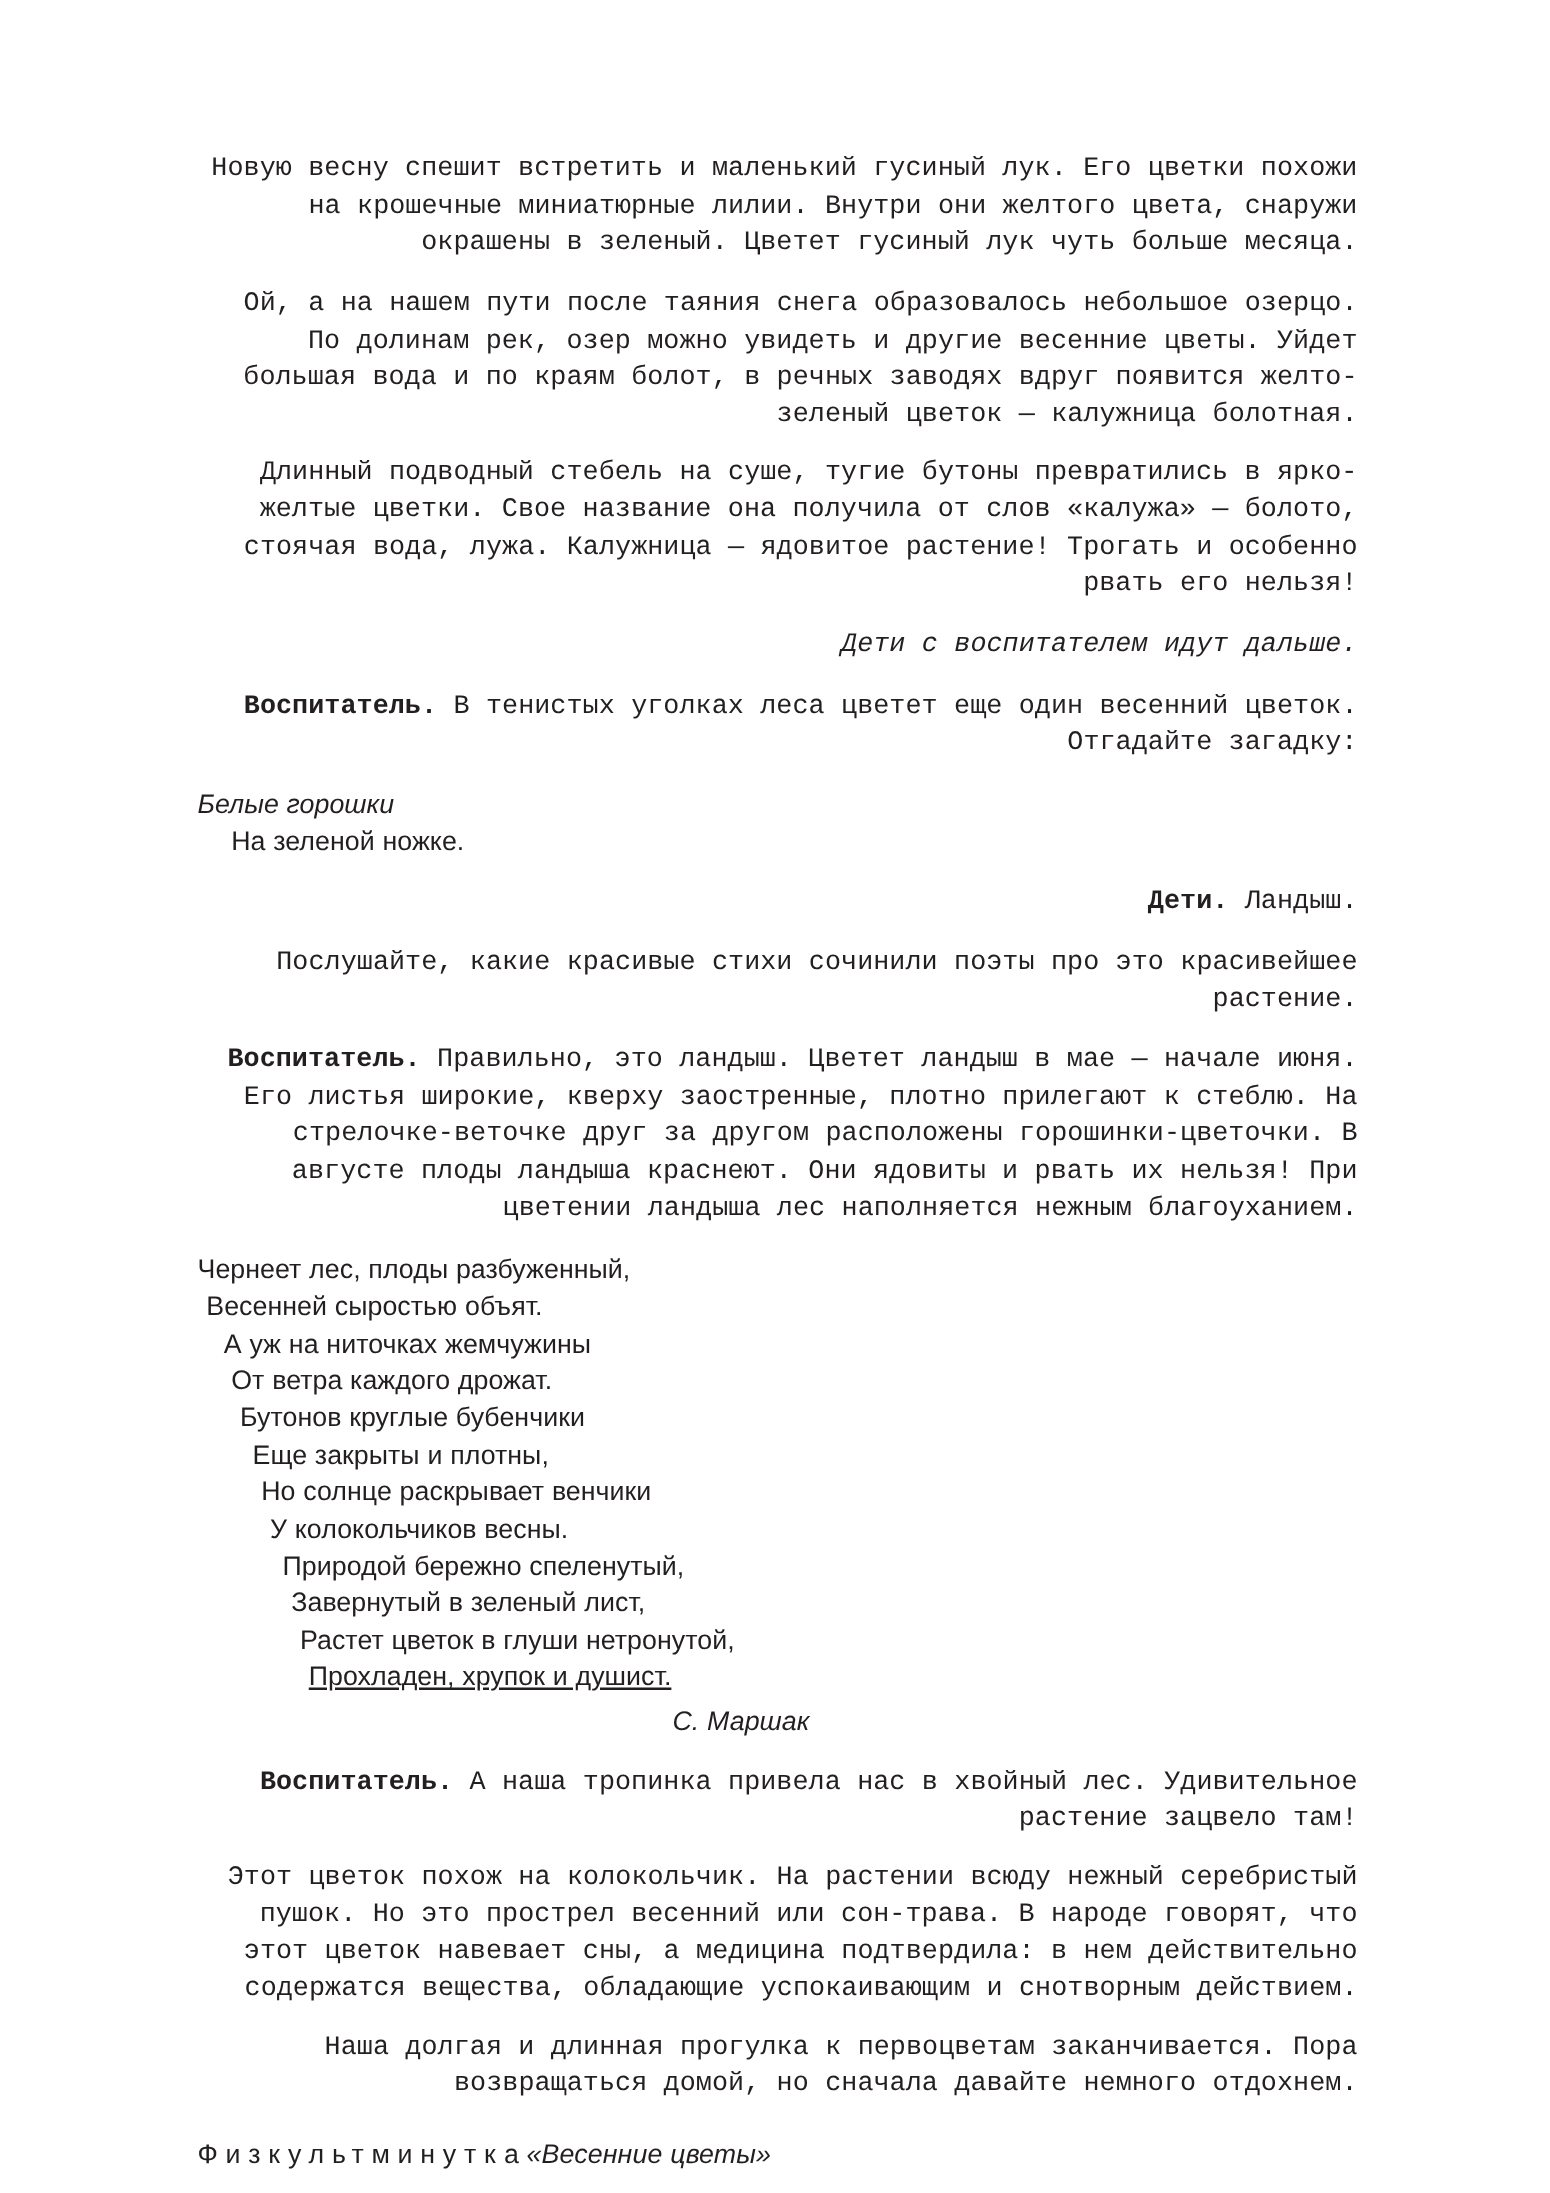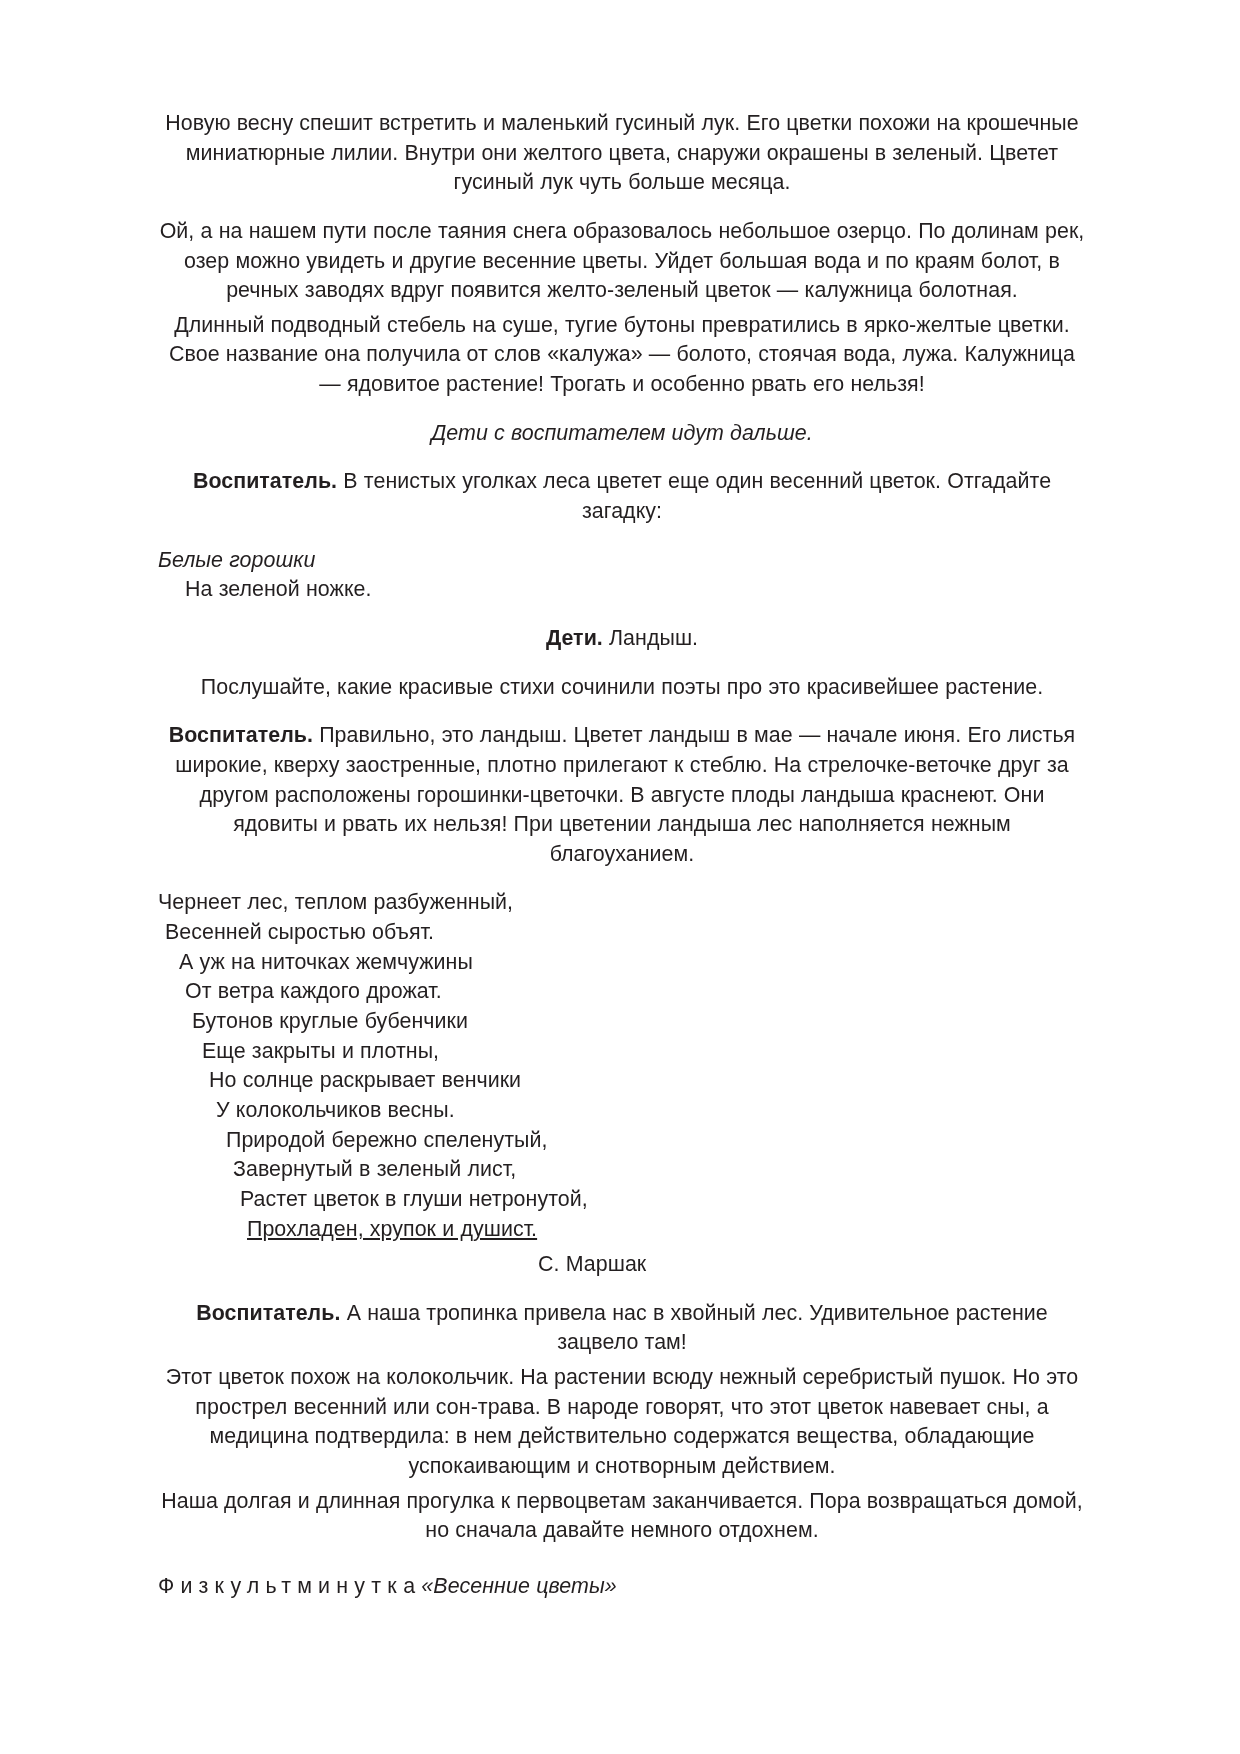--- a/index.html
+++ b/index.html
@@ -24,22 +24,23 @@
     padding: 104px 155px 0 158px;
   }
   .doc-body {
     width: 928px;
     font-size: 21.4px;
     line-height: 1.385;
     letter-spacing: 0.05px;
     word-spacing: 0.2px;
   }
   p.para {
-    margin: 5px 0 19px 0;
-    text-align: center;
+    margin: 17px 0 19px 0;
+    text-align: right;
+    font-family: Liberation Mono, monospace;
   }
   p.para.tight {
     margin-bottom: 0;
   }
   .speaker {
     font-weight: bold;
   }
   .ital {
     font-style: italic;
   }
@@ -65,20 +66,21 @@
   .poem .pl.i6 { padding-left: 51px; }
   .poem .pl.i7 { padding-left: 58px; }
   .poem .pl.i8 { padding-left: 68px; }
   .poem .pl.i9 { padding-left: 75px; }
   .poem .pl.i10 { padding-left: 82px; }
   .poem .pl.i11 { padding-left: 89px; text-decoration: underline; }
 
   .poem-credit {
     margin: 0 0 19px 0;
     padding-left: 380px;
+    font-style: italic;
   }
 
   .fizmin {
     margin: 26px 0 12px 0;
   }
   .fizmin .spaced {
     letter-spacing: 6.2px;
   }
   .fizmin .title {
     font-style: italic;
@@ -106,21 +108,21 @@
       <p class="l2">На зеленой ножке.</p>
     </div>
 
     <p class="para"><span class="speaker">Дети.</span><span> Ландыш.</span></p>
 
     <p class="para">Послушайте, какие красивые стихи сочинили поэты про это красивейшее растение.</p>
 
     <p class="para"><span class="speaker">Воспитатель.</span><span> Правильно, это ландыш. Цветет ландыш в мае — начале июня. Его листья широкие, кверху заостренные, плотно прилегают к стеблю. На стрелочке-веточке друг за другом расположены горошинки-цветочки. В августе плоды ландыша краснеют. Они ядовиты и рвать их нельзя! При цветении ландыша лес наполняется нежным благоуханием.</span></p>
 
     <div class="poem">
-      <p class="pl i0">Чернеет лес, теплом разбуженный,</p>
+      <p class="pl i0">Чернеет лес, плоды разбуженный,</p>
       <p class="pl i1">Весенней сыростью объят.</p>
       <p class="pl i2">А уж на ниточках жемчужины</p>
       <p class="pl i3">От ветра каждого дрожат.</p>
       <p class="pl i4">Бутонов круглые бубенчики</p>
       <p class="pl i5">Еще закрыты и плотны,</p>
       <p class="pl i6">Но солнце раскрывает венчики</p>
       <p class="pl i7">У колокольчиков весны.</p>
       <p class="pl i8">Природой бережно спеленутый,</p>
       <p class="pl i9">Завернутый в зеленый лист,</p>
       <p class="pl i10">Растет цветок в глуши нетронутой,</p>

